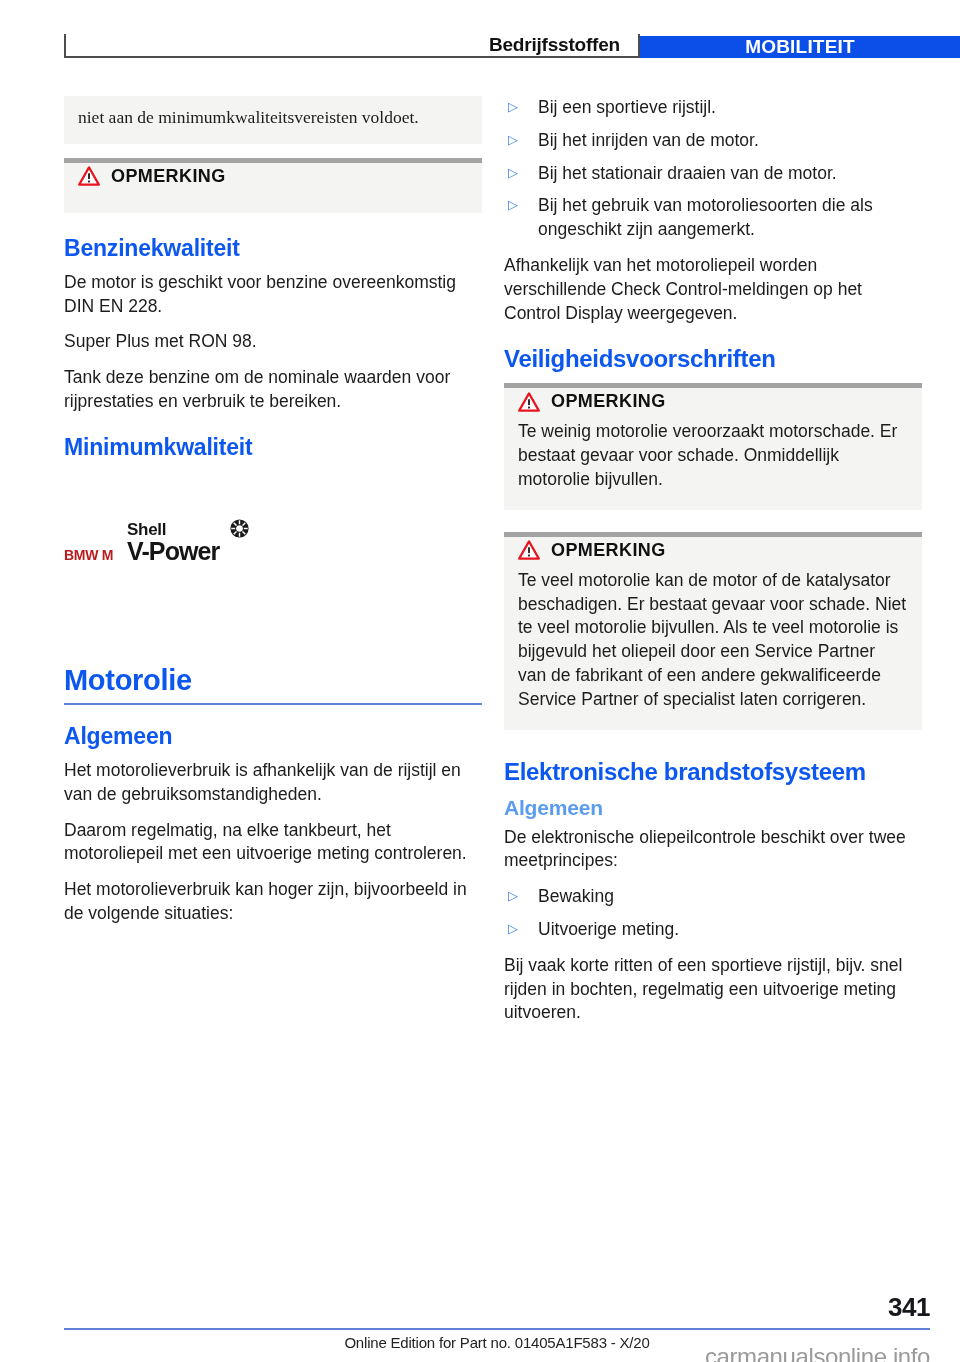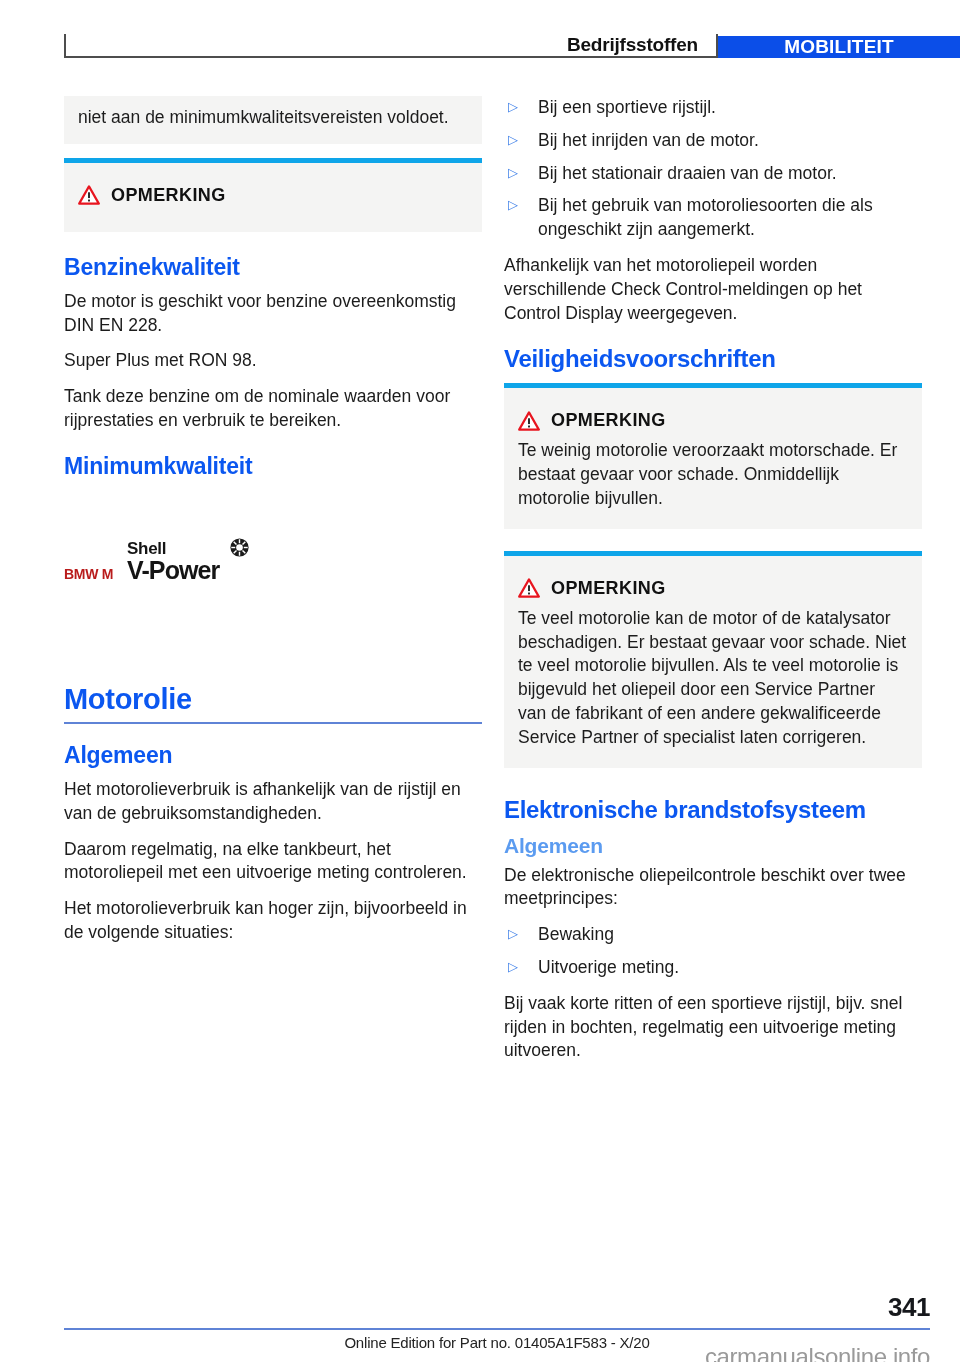--- a/index.html
+++ b/index.html
@@ -37,21 +37,21 @@
     padding-right: 18px;
     box-sizing: border-box;
   }
   .header-tab-label {
     font-size: 19px;
     font-weight: 700;
     color: #111111;
     letter-spacing: -0.2px;
   }
   .header-chapter {
-    width: 242px;
+    width: 320px;
     background: #0b4ee8;
     display: flex;
     align-items: center;
     justify-content: center;
     box-sizing: border-box;
   }
   .header-chapter-label {
     color: #ffffff;
     font-size: 19px;
     font-weight: 700;
@@ -81,26 +81,27 @@
     line-height: 1.36;
     color: #1c1c1c;
   }
   .tight { margin-bottom: 0; }
 
   
   .gray-box {
     background: #f4f4f3;
     padding: 10px 14px 14px 14px;
     box-sizing: border-box;
+    font-family: Liberation Serif, serif;
   }
   .gray-box p { margin: 0 0 0 0; }
   .note-box {
     background: #f4f4f3;
-    border-top: 5px solid #0ea5e9;
-    padding: 22px 14px 18px 14px;
+    border-top: 5px solid #a3a3a3;
+    padding: 3px 14px 18px 14px;
     box-sizing: border-box;
     margin-bottom: 22px;
   }
   .note-head {
     display: flex;
     align-items: center;
     gap: 11px;
     margin-bottom: 8px;
   }
   .warn-icon { width: 22px; height: 20px; display: block; }

